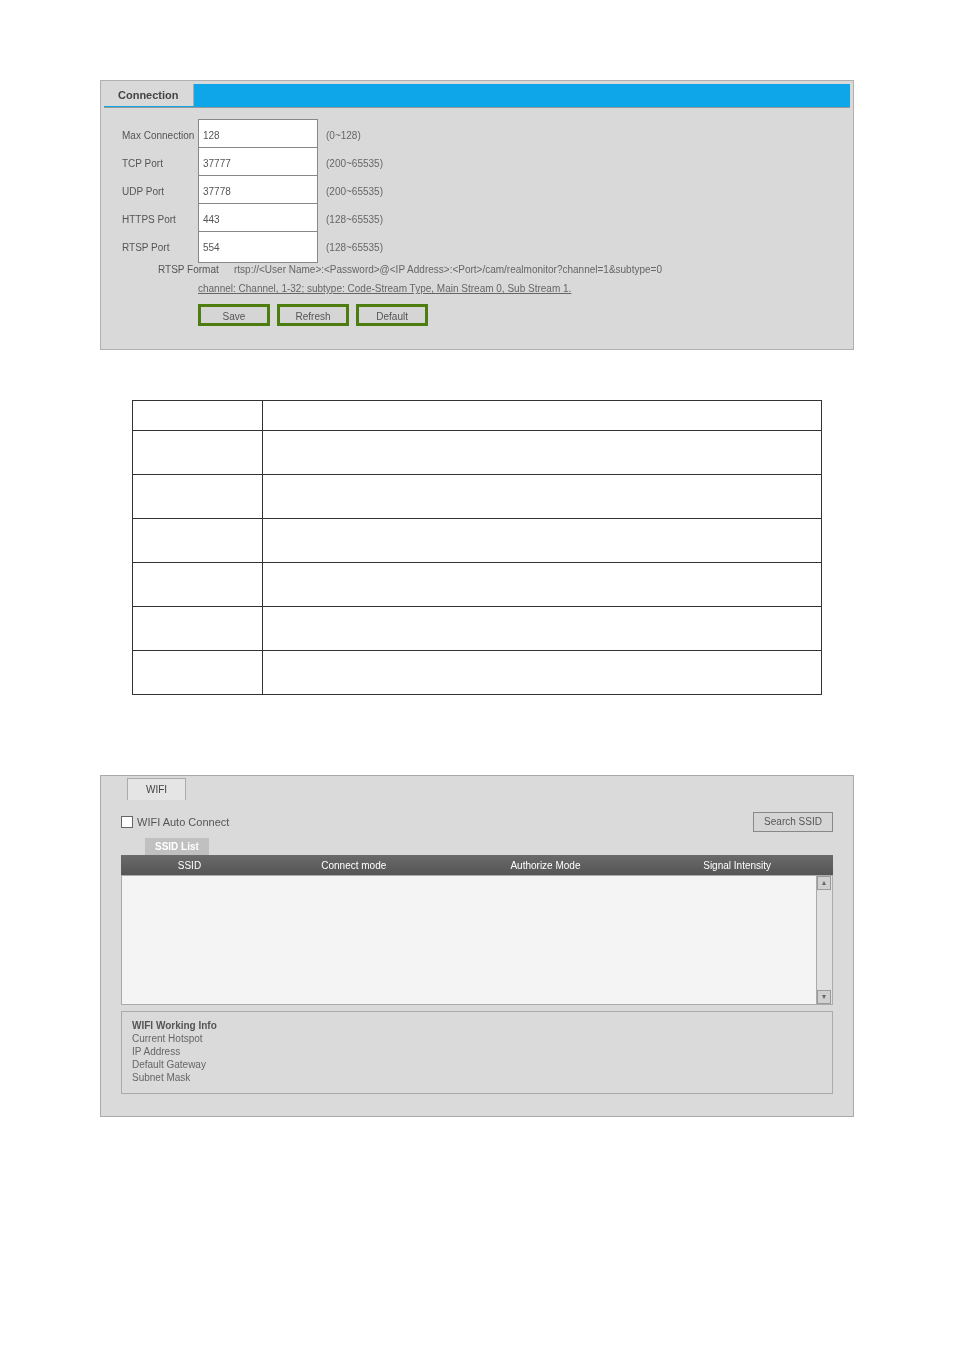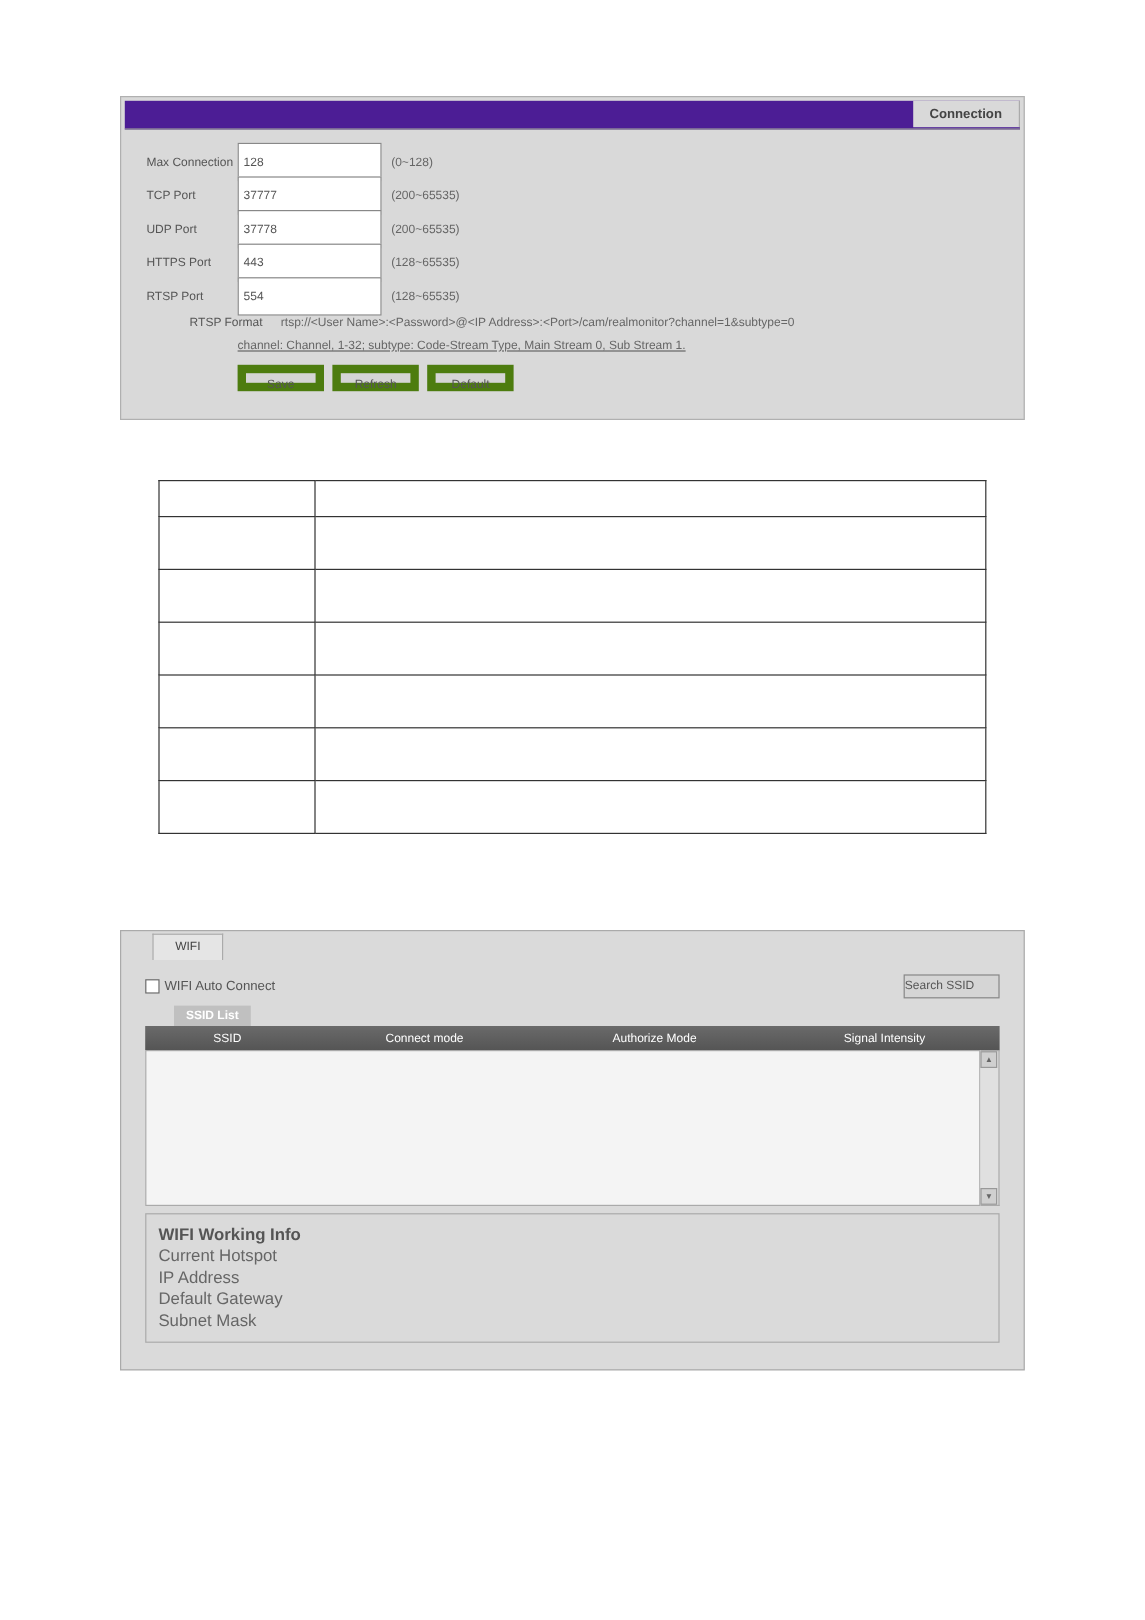--- a/index.html
+++ b/index.html
@@ -10,24 +10,23 @@
       background: #fff;
       padding: 80px 100px;
     }
     .panel {
       background: #d9d9d9;
       border: 1px solid #b0b0b0;
       padding: 3px;
       margin-bottom: 50px;
     }
     .tab-bar {
-      background: #4c1d95;
+      background: #0ea5e9;
       border-bottom: 1px solid #999;
       height: 24px;
-      text-align: right;
     }
     .tab {
       display: inline-block;
       padding: 5px 14px;
       font-weight: bold;
       color: #444;
       background: #d9d9d9;
       border-right: 1px solid #aaa;
     }
     .form-area {
@@ -71,21 +70,21 @@
       margin-left: 76px;
       margin-top: 10px;
     }
     .btn {
       display: inline-block;
       width: 72px;
       height: 22px;
       line-height: 20px;
       text-align: center;
       background: #d5d5d5;
-      border: 7px solid #4d7c0f;
+      border: 3px solid #4d7c0f;
       font-size: 10px;
       color: #555;
       cursor: pointer;
       margin-right: 4px;
     }
 
     .param-table {
       width: 690px;
       margin: 0 auto 80px auto;
       border-collapse: collapse;
@@ -141,20 +140,21 @@
       background: #fff;
       border: 1px solid #666;
       display:inline-block;
     }
     .search-btn {
       width: 80px; height: 20px;
       background: #d5d5d5;
       border: 1px solid #888;
       font-size: 10px;
       color: #555;
+      text-align: center;
       line-height: 18px;
       cursor: pointer;
     }
     .ssid-tab {
       display: inline-block;
       background: #c0c0c0;
       padding: 3px 10px;
       font-size: 10px;
       font-weight: bold;
       color: #fff;
@@ -198,21 +198,21 @@
       color: #666;
       position: absolute;
       left: 0;
     }
     .scroll-up { top: 0; }
     .scroll-down { bottom: 0; }
     .info-block {
       border: 1px solid #aaa;
       padding: 8px 10px;
       margin-top: 6px;
-      font-size: 14px;
+      font-size: 10px;
       color: #666;
     }
     .info-block .title { font-weight: bold; color: #555; margin-bottom: 2px; }
     .info-block div { margin-bottom: 2px; }
     .wifi-buttons { margin-top: 14px; }
   </style>
 </head>
 <body>
 
 <div class="panel">

